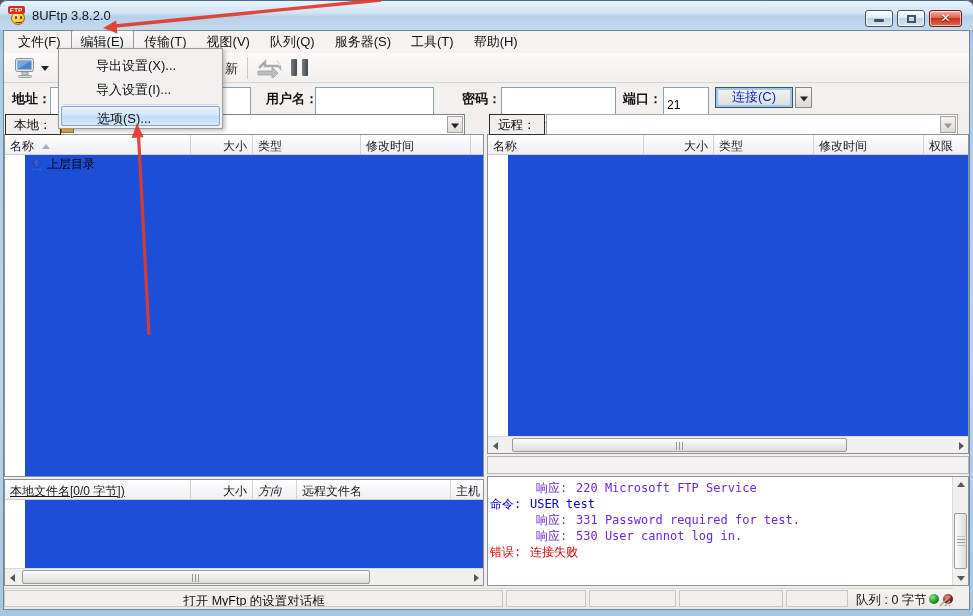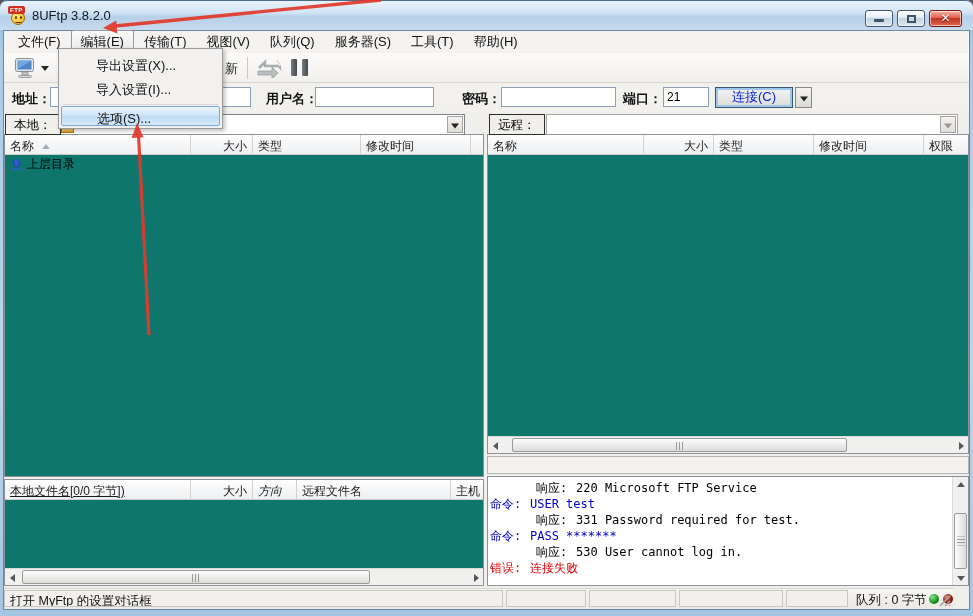--- a/index.html
+++ b/index.html
@@ -46,21 +46,21 @@
   .tb-computer{position:absolute;left:6px;top:2px;width:46px;height:26px;display:flex;align-items:center;padding-left:3px;}
   .tb-caret{width:0;height:0;border-left:4px solid transparent;border-right:4px solid transparent;border-top:5px solid #222;margin-left:4px;}
   .tb-partial-refresh{position:absolute;left:221px;top:7px;font-size:13px;color:#222;}
   .tb-sep{position:absolute;left:243px;top:4px;height:22px;border-left:1px solid #ccc9c5;}
   .tb-transfer{position:absolute;left:251px;top:5px;}
   .tb-pause{position:absolute;left:287px;top:6px;display:flex;gap:5px;}
   .tb-pause .bar{width:6px;height:17px;border-radius:1px;background:linear-gradient(90deg,#787d82,#43484d);}
   
   .connbar{position:absolute;left:4px;right:4px;top:84px;height:27px;background:#f3f1ee;font-size:13px;color:#111;}
   .connbar label{position:absolute;top:6px;font-weight:bold;}
-  .txt{position:absolute;top:3px;height:20px;border:1px solid #8aa0b5;background:#fff;font-size:12px;padding:1px 3px;
+  .txt{position:absolute;top:3px;height:20px;border:1px solid #8aa0b5;background:#fff;font-size:12px;padding:17px 3px;
     font-family:"Liberation Sans","DejaVu Sans",sans-serif;}
   .btn-connect{position:absolute;left:711px;top:3px;width:78px;height:21px;background:linear-gradient(180deg,#f4f4f4,#dddcda);
     border:1px solid #39536b;box-shadow:inset 0 0 0 2px #9cc8ee;color:#0a2ad2;font-size:13px;text-align:center;line-height:18px;}
   .btn-connect-dd{position:absolute;left:791px;top:3px;width:17px;height:21px;border:1px solid #8a8782;
     background:linear-gradient(180deg,#f5f4f2,#dcdad7);}
   .caret-down{position:absolute;left:50%;top:50%;transform:translate(-50%,-30%);width:0;height:0;
     border-left:4px solid transparent;border-right:4px solid transparent;border-top:5px solid #222;}
   .caret-down.dim{border-top-color:#9b9893;}
   
   .ptab{position:absolute;top:114px;height:21px;border:1px solid #2e2e2e;background:#f1efec;
@@ -72,21 +72,21 @@
     background:linear-gradient(180deg,#ffd977,#e8a93c);border:1px solid #a97913;border-top:none;}
   
   .listbox{position:absolute;border:1px solid #8d9298;background:#fff;display:flex;flex-direction:column;}
   .hdr{display:flex;height:20px;background:linear-gradient(180deg,#ffffff,#f6f7f9 45%,#eff0f2);
     border-bottom:1px solid #cfcdca;flex:none;font-size:12px;color:#1a1a1a;}
   .hc{border-right:1px solid #d4d2cf;padding:3px 5px 0 5px;white-space:nowrap;overflow:hidden;}
   .hc.right{text-align:right;}
   .hc.fill{flex:1;border-right:none;}
   .sort-asc{display:inline-block;width:0;height:0;margin-left:8px;margin-bottom:1px;
     border-left:4px solid transparent;border-right:4px solid transparent;border-bottom:5px solid #9eb0c0;}
-  .rows{flex:1;overflow:hidden;background:#0f766e;}
+  .rows{flex:1;overflow:hidden;background:#1d4ed8;margin-left:20px;}
   .lrow{display:flex;height:18px;font-size:12px;color:#000;align-items:center;}
   .lcell{padding:0 5px;white-space:nowrap;overflow:hidden;}
   .lcell.right{text-align:right;}
   .name-with-icon{display:flex;align-items:center;gap:4px;}
   .status-strip{flex:none;height:23px;border-top:1px solid #8d9298;background:#fdfdfc;
     font-size:12.5px;color:#000;padding:4px 0 0 5px;}
   
   .w-name{width:186px;} .w-size{width:62px;} .w-type{width:108px;} .w-mod{width:110px;}
   .q-name{width:186px;text-decoration:underline;} .q-size{width:62px;} .q-dir{width:44px;font-style:italic;} .q-rname{width:154px;} .q-host{flex:1;border-right:none;}
   .r-name{width:156px;} .r-size{width:70px;} .r-type{width:100px;} .r-mod{width:110px;} .r-perm{flex:1;border-right:none;}
@@ -106,24 +106,24 @@
   .vs-thumb{position:absolute;left:1px;width:13px;border:1px solid #9a9a98;border-radius:2px;
     background:linear-gradient(90deg,#fdfdfd,#dcdcda);}
   .grip-h{position:absolute;top:50%;left:2px;transform:translateY(-50%);width:8px;height:9px;
     background:repeating-linear-gradient(180deg,#9a9a98 0 1px,transparent 1px 3px);}
   
   .remote-empty-strip{position:absolute;left:487px;top:456px;width:482px;height:18px;background:#f4f2ef;border:1px solid #b7b5b2;}
   .logbox{position:absolute;left:487px;top:476px;width:482px;height:110px;border:1px solid #8d9298;background:#fff;overflow:hidden;}
   .log-lines{position:absolute;left:2px;top:3px;right:18px;font-family:"DejaVu Sans Mono","Liberation Mono",monospace;
     font-size:12px;line-height:16px;white-space:nowrap;}
   .log-label{display:inline-block;width:40px;}
-  .c-green{color:#000000;padding-left:46px;} .c-blue{color:#0000cd;} .c-red{color:#e00000;}
+  .c-green{color:#6d28d9;padding-left:46px;} .c-blue{color:#0000cd;} .c-red{color:#e00000;}
   
   .statusbar{position:absolute;left:4px;right:20px;top:588px;height:21px;
-    background:linear-gradient(180deg,#f7f5f3,#ebe9e6);border-top:1px solid #d9d6d2;font-size:12.5px;color:#111;}
+    background:linear-gradient(180deg,#f7f5f3,#ebe9e6);border-top:1px solid #d9d6d2;font-size:12.5px;color:#111;text-align:center;}
   .sb-cell{position:absolute;top:1px;bottom:2px;border:1px solid #c9c7c4;background:#f2f0ed;padding:2px 4px 0 5px;
     white-space:nowrap;overflow:hidden;}
   .led{position:absolute;top:5px;width:10px;height:10px;border-radius:50%;}
   .led.green{background:radial-gradient(circle at 35% 30%,#8fe08f,#1f9b1f 55%,#0b520b);}
   .led.dark-red{background:radial-gradient(circle at 35% 30%,#d98c80,#8b1a12 55%,#4c0b06);}
   .resize-grip{position:absolute;right:1px;bottom:1px;width:15px;height:15px;}
   
   .dropdown-menu{position:absolute;left:58px;top:48px;width:165px;height:81px;z-index:50;
     background:#f2f1f0;border:1px solid #9b9b9b;box-shadow:2px 2px 4px rgba(0,0,0,.25);}
   .dm-item{position:absolute;left:2px;right:2px;height:20px;font-size:13px;color:#111;padding:3px 0 0 35px;}
@@ -300,21 +300,20 @@
     </div>
   </div>
 
   <div class="remote-empty-strip"></div>
 
   <div class="logbox">
     <div class="log-lines">
       <div class="c-green"><span class="log-label">响应:</span><span>220 Microsoft FTP Service</span></div>
       <div class="c-blue"><span class="log-label">命令:</span><span>USER test</span></div>
       <div class="c-green"><span class="log-label">响应:</span><span>331 Password required for test.</span></div>
-      <div class="c-blue"><span class="log-label">命令:</span><span>PASS *******</span></div>
       <div class="c-green"><span class="log-label">响应:</span><span>530 User cannot log in.</span></div>
       <div class="c-red"><span class="log-label">错误:</span><span>连接失败</span></div>
     </div>
     <div class="vscroll">
       <div class="vs-arrow" style="top:0">
           <div class="tri-u"></div>
         </div>
       <div class="vs-thumb" style="top:36px;height:56px">
           <div class="grip-h"></div>
         </div>

